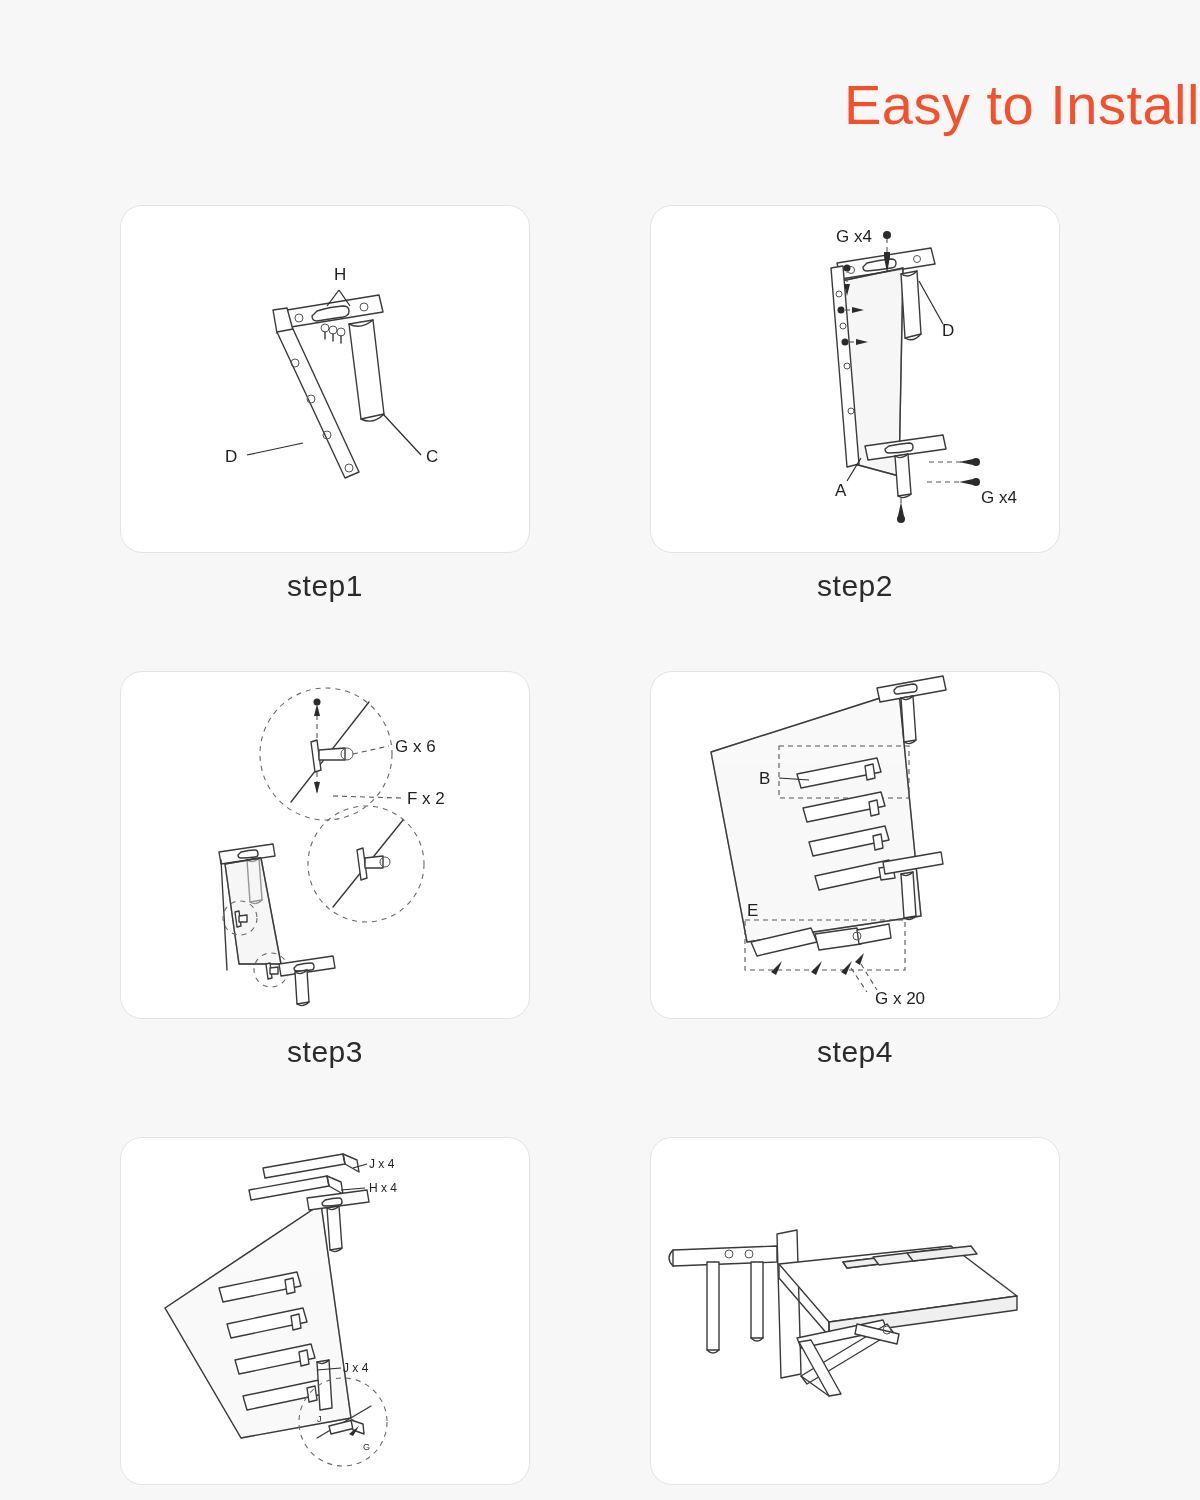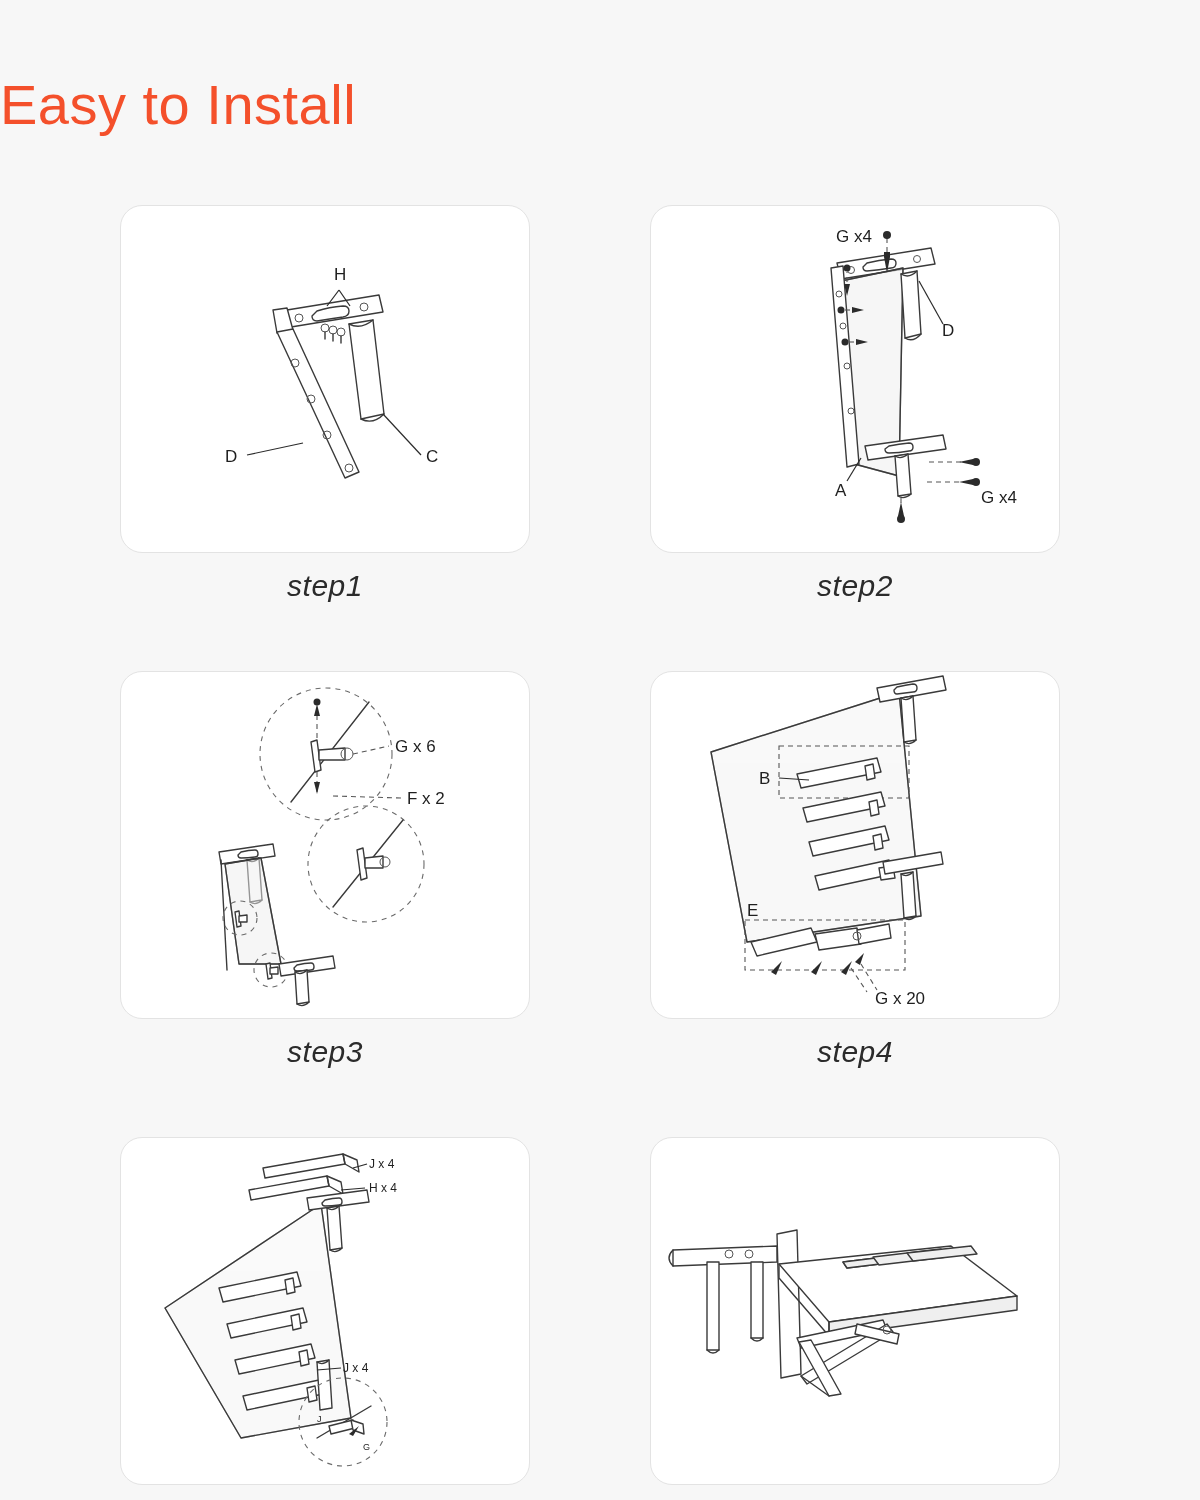--- a/index.html
+++ b/index.html
@@ -18,21 +18,21 @@
     position: relative;
     width: 1200px;
     height: 1500px;
     box-sizing: border-box;
   }
   .title {
     position: absolute;
     top: 72px;
     left: 0;
     width: 1200px;
-    text-align: left;
+    text-align: right;
     font-size: 56px;
     font-weight: 400;
     letter-spacing: 0.5px;
     color: #f4502b;
   }
   .grid {
     position: absolute;
     top: 205px;
     left: 120px;
     width: 960px;
@@ -60,21 +60,20 @@
     display: block;
     width: 410px;
     height: 348px;
   }
   .step-label {
     margin-top: 16px;
     font-size: 30px;
     font-weight: 400;
     color: #2b2b2b;
     letter-spacing: 0.5px;
-    font-style: italic;
   }
   
   .ln {
     fill: none;
     stroke: #3a3a3a;
     stroke-width: 1.4;
     stroke-linejoin: round;
     stroke-linecap: round;
   }
   .ln-thin {

